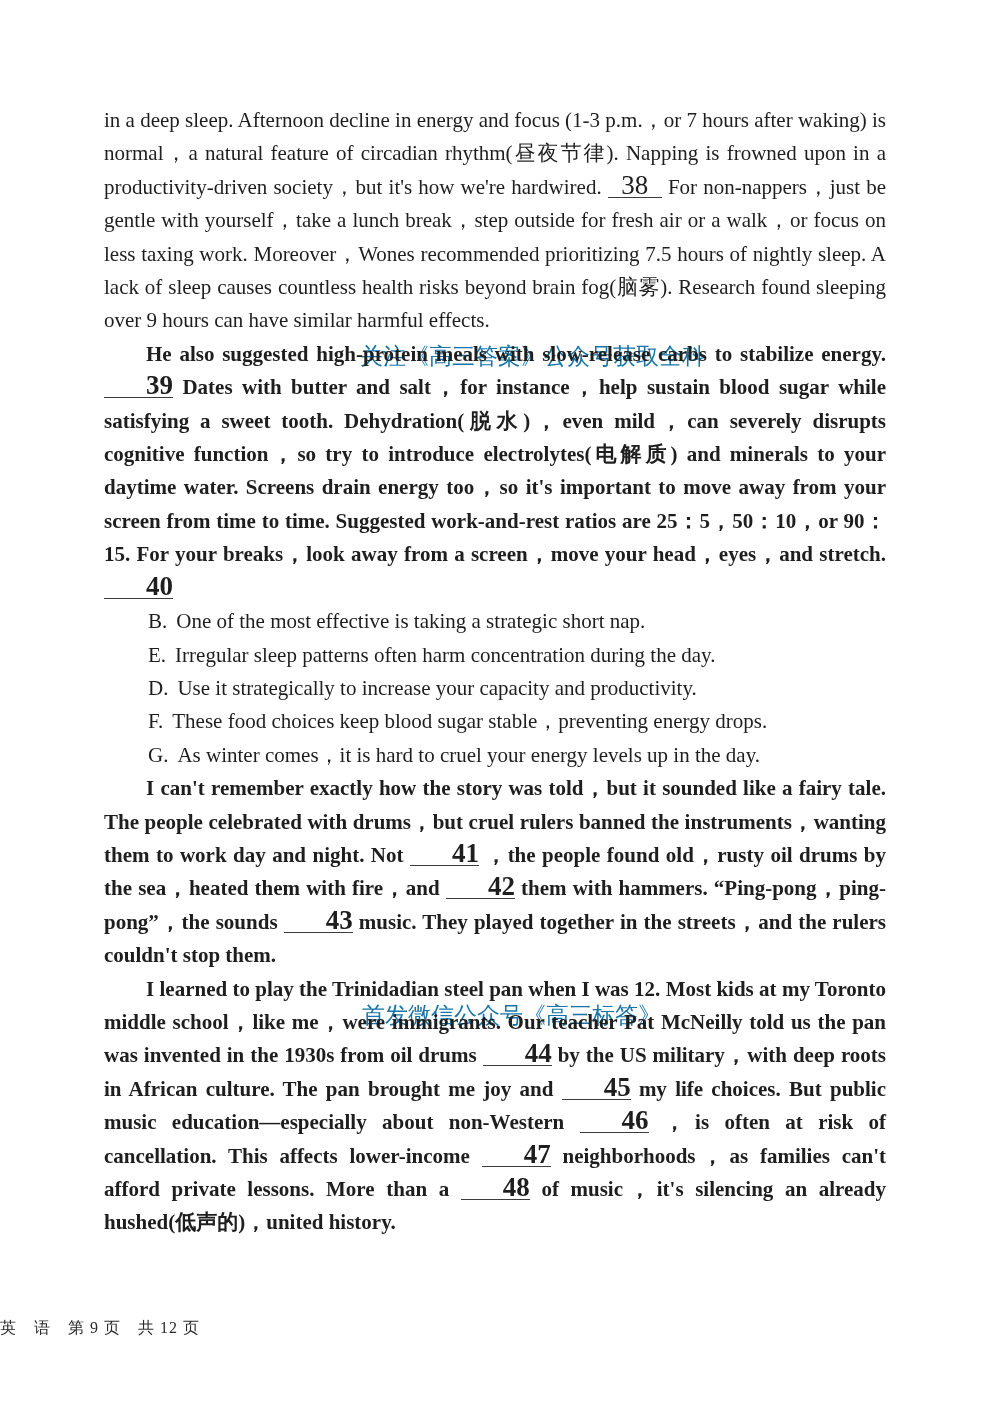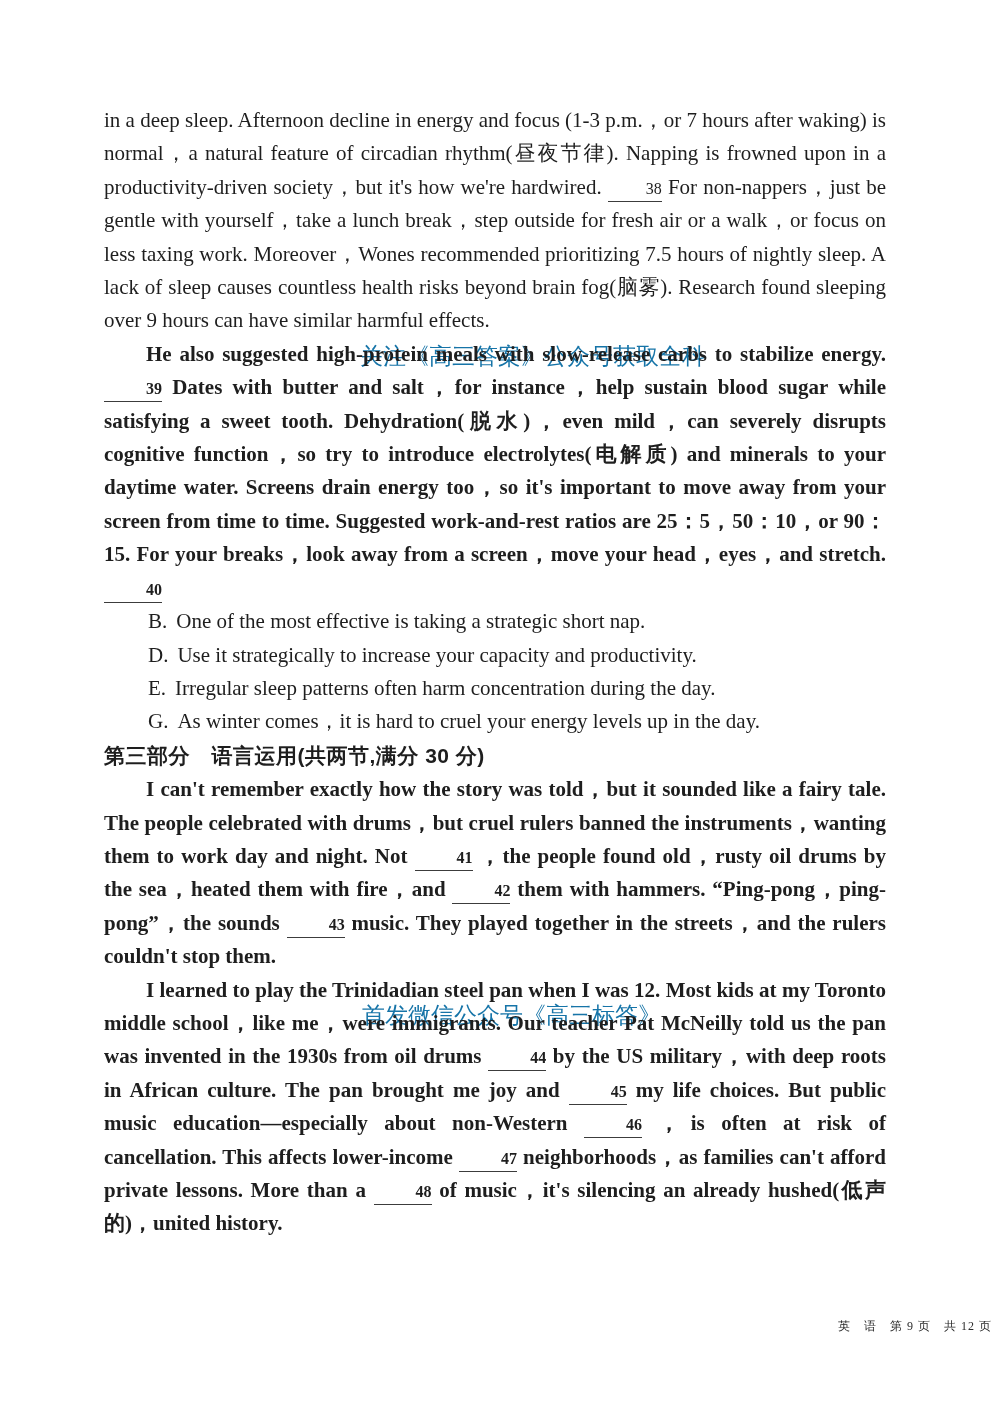--- a/index.html
+++ b/index.html
@@ -23,23 +23,23 @@
     width: 782px;
     font-size: 21px;
     line-height: 33.4px;
     text-align: justify;
   }
   .content p { margin: 0; }
   .indent { text-indent: 42px; font-weight: bold; }
   .blank {
     display: inline-block;
     min-width: 54px;
-    text-align: right;
+    text-align: center;
     border-bottom: 1.4px solid #3c3c3c;
-    font-size: 16px;
+    font-size: 27px;
     line-height: 24px;
     vertical-align: baseline;
   }
   .option-row {
     padding-left: 44px;
     line-height: 33.4px;
     text-align: left;
   }
   .option-label { margin-right: 9px; }
   .head-bold {
@@ -56,46 +56,46 @@
     white-space: nowrap;
     opacity: 0.92;
   }
   .wm1 { left: 360px; top: 341px; }
   .wm2 { left: 362px; top: 1000px; }
   .footer {
     position: absolute;
     left: 0;
     top: 1318px;
     width: 100%;
-    text-align: right;
-    font-size: 12px;
+    text-align: left;
+    font-size: 16px;
     color: #2a2a2a;
     letter-spacing: 1px;
   }
 </style>
 </head>
 <body>
 
 <div class="page">
 
   <div class="watermark wm1">关注《高三答案》公众号获取全科</div>
   <div class="watermark wm2">首发微信公众号《高三标答》</div>
 
   <div class="content">
 
     <p><span>in a deep sleep. Afternoon decline in energy and focus (1-3 p.m.，or 7 hours after waking) is normal，a natural feature of circadian rhythm(昼夜节律). Napping is frowned upon in a productivity-driven society，but it's how we're hardwired. </span><span class="blank">38</span><span> For non-nappers，just be gentle with yourself，take a lunch break，step outside for fresh air or a walk，or focus on less taxing work. Moreover，Wones recommended prioritizing 7.5 hours of nightly sleep. A lack of sleep causes countless health risks beyond brain fog(脑雾). Research found sleeping over 9 hours can have similar harmful effects.</span></p>
 
     <p class="indent"><span>He also suggested high-protein meals with slow-release carbs to stabilize energy. </span><span class="blank">39</span><span> Dates with butter and salt，for instance，help sustain blood sugar while satisfying a sweet tooth. Dehydration(脱水)，even mild，can severely disrupts cognitive function，so try to introduce electrolytes(电解质) and minerals to your daytime water. Screens drain energy too，so it's important to move away from your screen from time to time. Suggested work-and-rest ratios are 25：5，50：10，or 90：15. For your breaks，look away from a screen，move your head，eyes，and stretch. </span><span class="blank">40</span></p>
 
     <div class="option-row"><span class="option-label">B.</span><span>One of the most effective is taking a strategic short nap.</span></div>
+    <div class="option-row"><span class="option-label">E.</span><span>Irregular sleep patterns often harm concentration during the day.</span></div>
     <div class="option-row"><span class="option-label">D.</span><span>Use it strategically to increase your capacity and productivity.</span></div>
-    <div class="option-row"><span class="option-label">E.</span><span>Irregular sleep patterns often harm concentration during the day.</span></div>
+    <div class="option-row"><span class="option-label">F.</span><span>These food choices keep blood sugar stable，preventing energy drops.</span></div>
     <div class="option-row"><span class="option-label">G.</span><span>As winter comes，it is hard to cruel your energy levels up in the day.</span></div>
 
-    <p class="sec-line"><span class="head-bold">第三部分　语言运用(共两节,满分 30 分)</span></p>
 
 
 
     <p class="indent"><span>I can't remember exactly how the story was told，but it sounded like a fairy tale. The people celebrated with drums，but cruel rulers banned the instruments，wanting them to work day and night. Not </span><span class="blank">41</span><span> ，the people found old，rusty oil drums by the sea，heated them with fire，and </span><span class="blank">42</span><span> them with hammers. “Ping-pong，ping-pong”，the sounds </span><span class="blank">43</span><span> music. They played together in the streets，and the rulers couldn't stop them.</span></p>
 
     <p class="indent"><span>I learned to play the Trinidadian steel pan when I was 12. Most kids at my Toronto middle school，like me，were immigrants. Our teacher Pat McNeilly told us the pan was invented in the 1930s from oil drums </span><span class="blank">44</span><span> by the US military，with deep roots in African culture. The pan brought me joy and </span><span class="blank">45</span><span> my life choices. But public music education—especially about non-Western </span><span class="blank">46</span><span> ，is often at risk of cancellation. This affects lower-income </span><span class="blank">47</span><span> neighborhoods，as families can't afford private lessons. More than a </span><span class="blank">48</span><span> of music，it's silencing an already hushed(低声的)，united history.</span></p>
 
   </div>
 
   <div class="footer">英　语　第 9 页　共 12 页</div>

